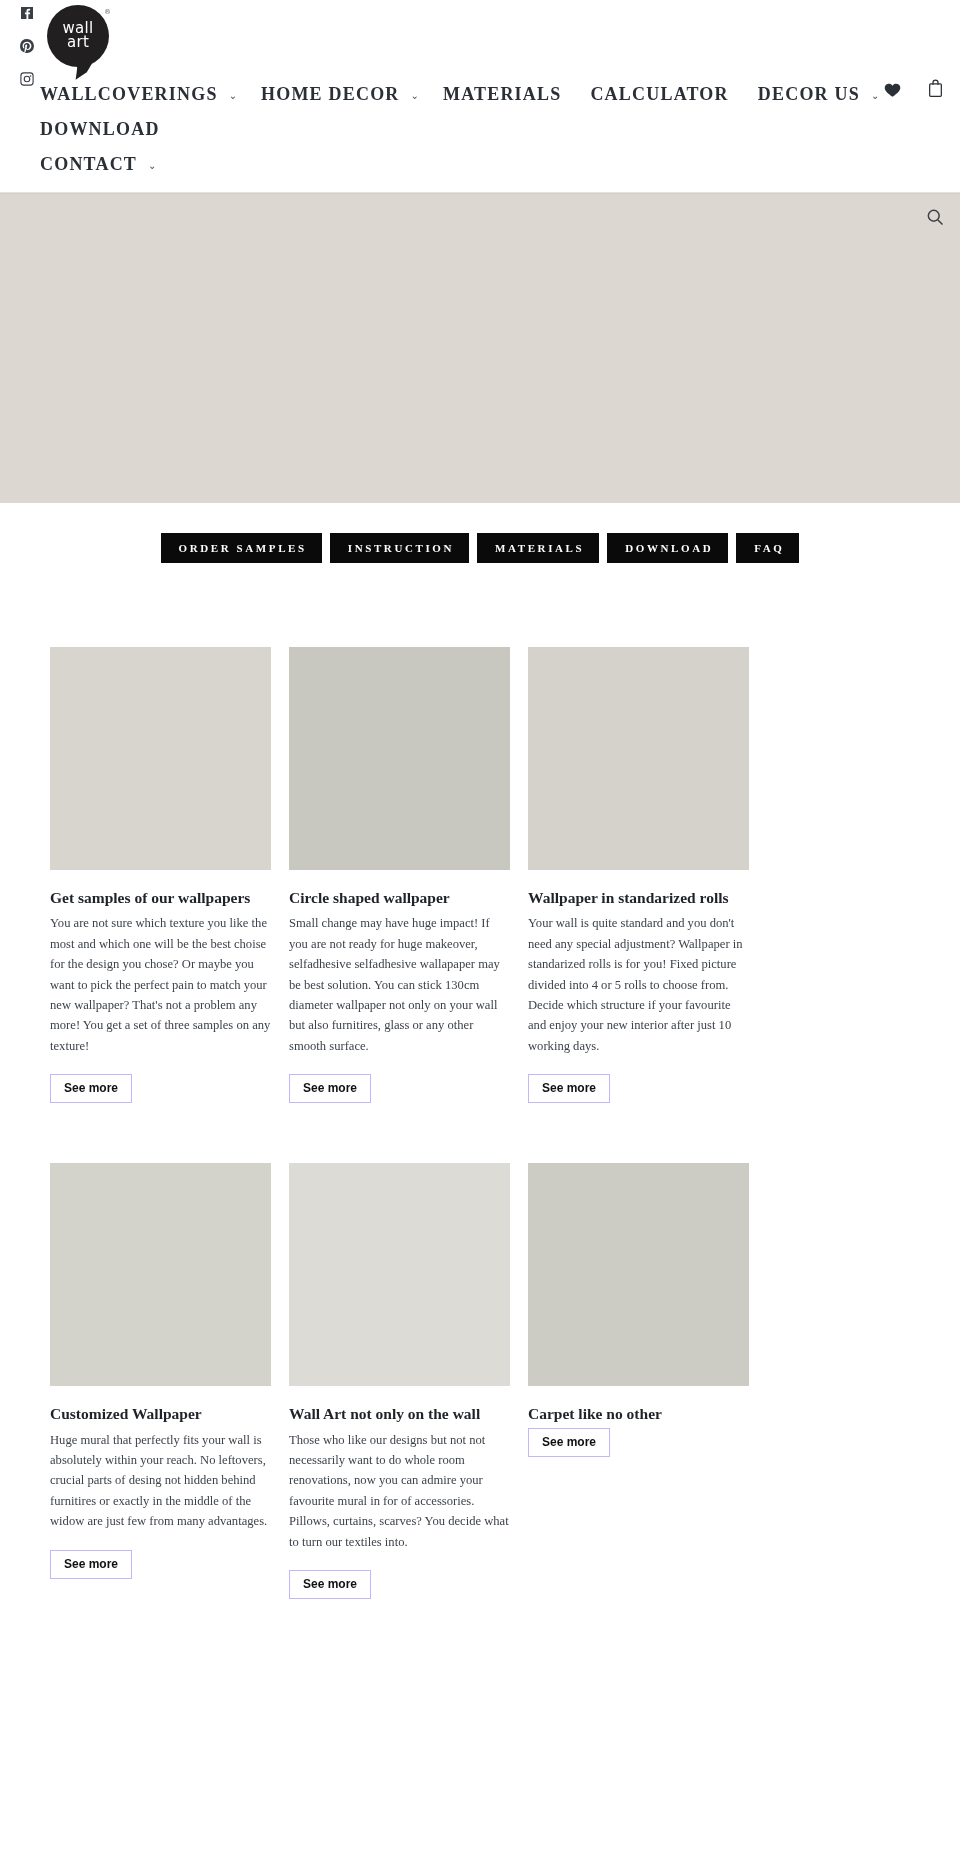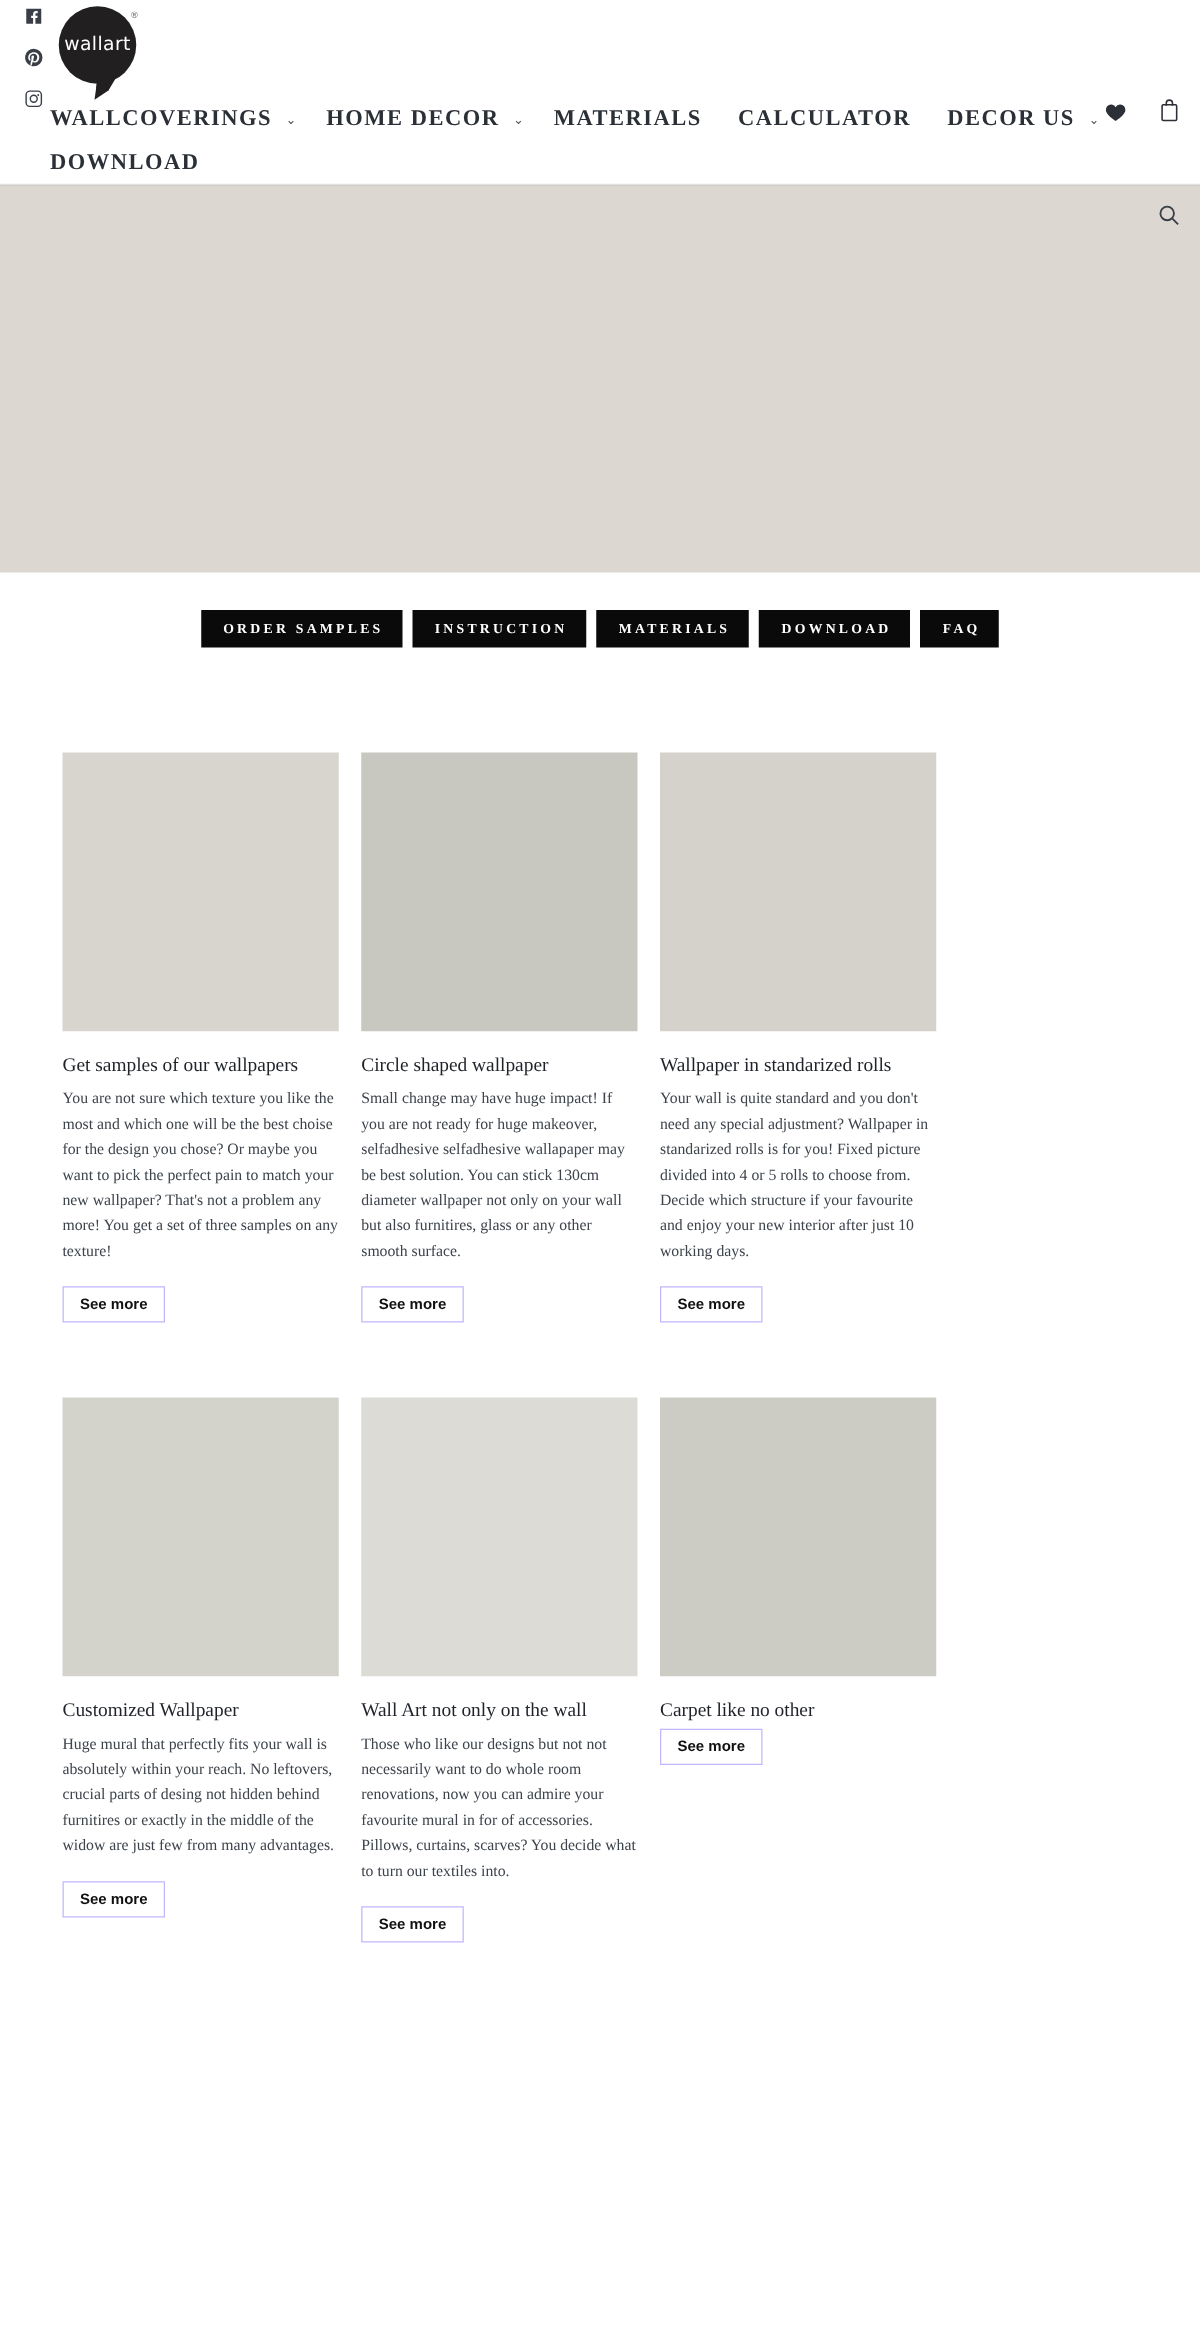--- a/index.html
+++ b/index.html
@@ -65,21 +65,21 @@
     border-right: 5px solid transparent;
     border-top: 12px solid #221f20;
     border-bottom: 9px solid transparent;
     transform: rotate(8deg);
   }
   .logo-text {
     position: absolute;
     left: 0; top: 0;
     width: 62px; height: 62px;
     display: flex;
-    flex-direction: row;
+    flex-direction: column;
     justify-content: center;
     align-items: center;
     z-index: 3;
     font-family: "DejaVu Sans", sans-serif;
     color: #fff;
     line-height: 0.92;
     letter-spacing: 0.3px;
   }
   .logo-text .l1 { font-size: 15px; font-weight: 400; }
   .logo-text .l2 { font-size: 15px; font-weight: 400; }
@@ -196,21 +196,21 @@
   .card { width: 221px; display: flex; flex-direction: column; }
   .card-thumb {
     width: 221px;
     height: 223px;
     background: #d5d3cb;
     display: block;
   }
   .card-title {
     font-family: "Liberation Serif", serif;
     font-size: 15.5px;
-    font-weight: 400;
+    font-weight: 700;
     color: #1f2329;
     margin: 18px 0 4px 0;
     line-height: 1.25;
   }
   .card-body {
     font-family: "Liberation Serif", serif;
     font-size: 12.6px;
     line-height: 1.62;
     color: #3d434b;
     margin: 2px 0 18px 0;
@@ -274,20 +274,27 @@
       <li>
         <a href="#" class="nav-link">CALCULATOR</a>
       </li>
       <li class="with-caret">
         <a href="#" class="nav-link">DECOR US</a><span class="caret">⌄</span>
       </li>
       <li>
         <a href="#" class="nav-link">DOWNLOAD</a>
       </li>
     </ul>
+    <div class="nav-row2">
+      <ul>
+        <li class="with-caret">
+          <a href="#" class="nav-link">CONTACT</a><span class="caret">⌄</span>
+        </li>
+      </ul>
+    </div>
 
     <a href="#" class="icon-btn wish-icon" title="Wishlist">
       <svg width="19" height="18" viewBox="0 0 24 24" fill="#2b2f36">
           <path d="M12 21s-7.6-4.6-9.6-9A5.3 5.3 0 0 1 12 6.3 5.3 5.3 0 0 1 21.6 12c-2 4.4-9.6 9-9.6 9z"></path>
         </svg>
     </a>
 
     <div class="header-icons">
       <a href="#" class="icon-btn" title="Cart">
         <svg width="17" height="20" viewBox="0 0 20 24" fill="none" stroke="#2b2f36" stroke-width="1.5">

